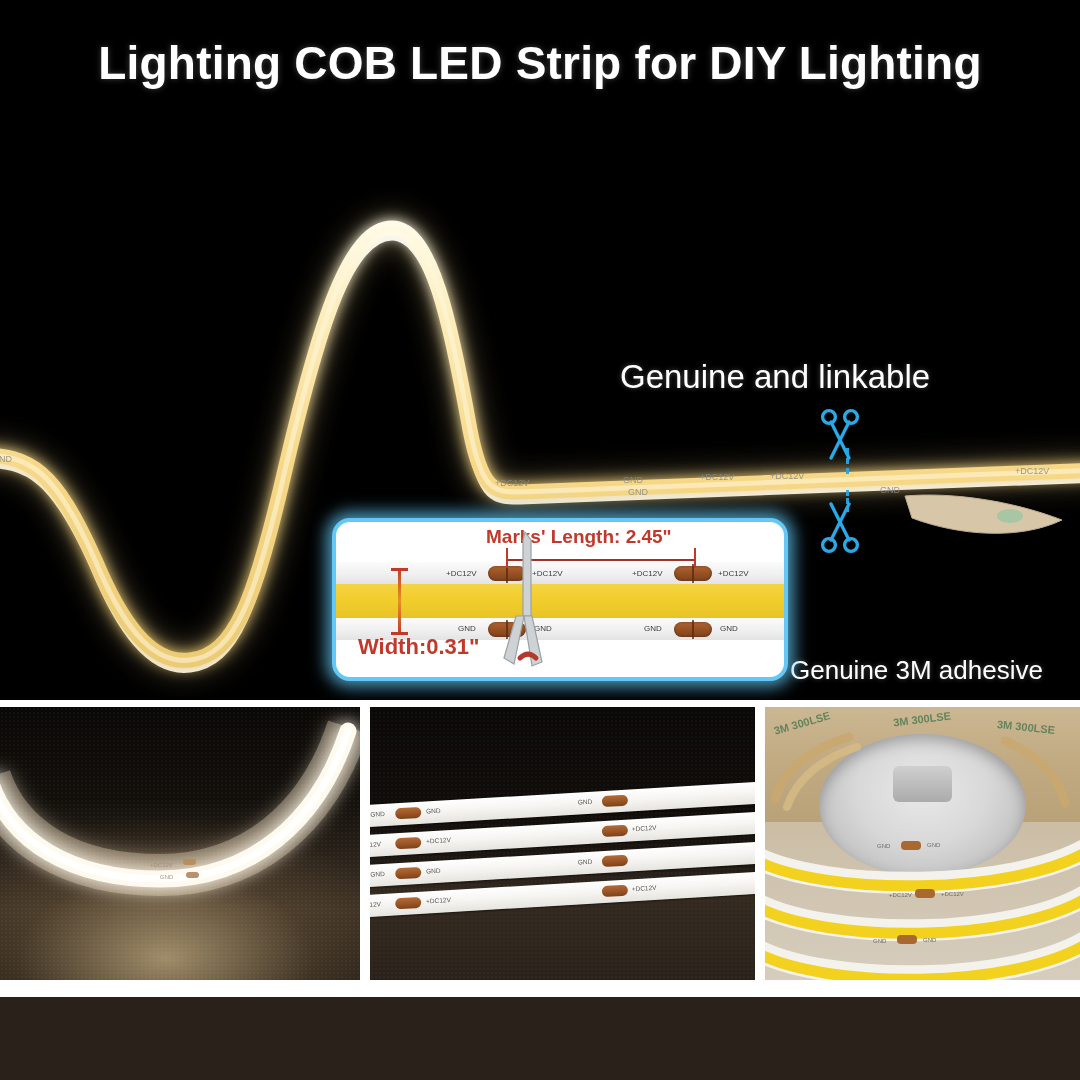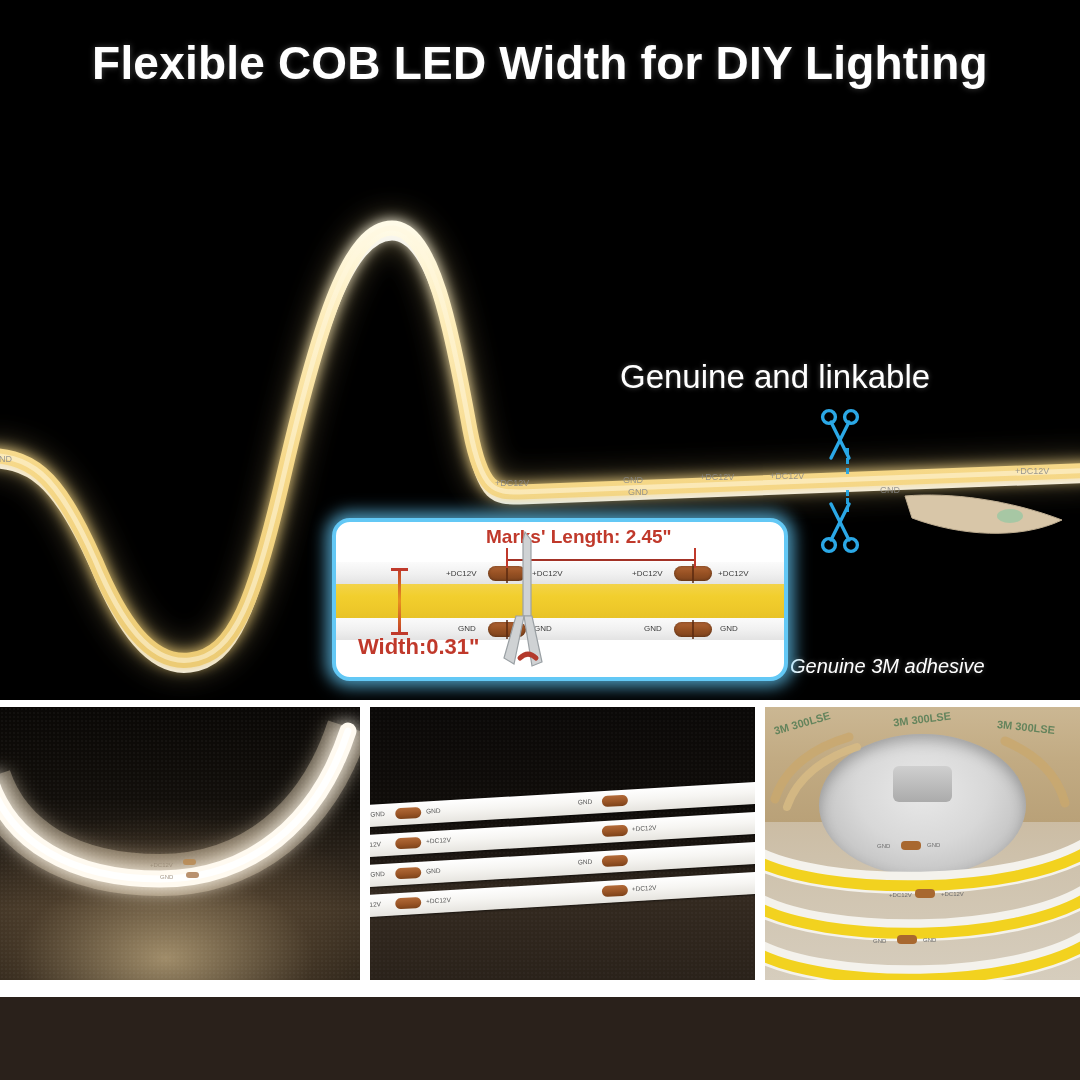--- a/index.html
+++ b/index.html
@@ -13,22 +13,22 @@
     position:absolute;left:0;top:36px;width:1080px;text-align:center;
     color:#fff;font-size:46px;font-weight:700;letter-spacing:.2px;
     text-shadow:0 0 6px rgba(255,255,255,.25);
   }
 
   #cut-label{
     position:absolute;left:620px;top:358px;color:#fff;font-size:33px;font-weight:400;
     text-shadow:0 0 5px rgba(255,255,255,.3);white-space:nowrap;
   }
   #adhesive-label{
-    position:absolute;left:790px;top:655px;color:#fff;font-size:20px;font-weight:400;
-    text-shadow:0 0 5px rgba(255,255,255,.3);white-space:nowrap;font-style:italic;
+    position:absolute;left:790px;top:655px;color:#fff;font-size:26px;font-weight:400;
+    text-shadow:0 0 5px rgba(255,255,255,.3);white-space:nowrap;
   }
 
   
   #strip-svg{position:absolute;left:0;top:0;width:1080px;height:700px;}
 
   
   .scissors{position:absolute;width:44px;height:56px;}
   #scissors-top{left:818px;top:408px;}
   #scissors-bottom{left:818px;top:498px;}
   .cutline{position:absolute;left:846px;width:0;height:40px;
@@ -121,21 +121,21 @@
   #footer-sep{position:absolute;left:0;top:987px;width:1080px;height:10px;background:#fff;}
   #footer{position:absolute;left:0;top:997px;width:1080px;height:83px;background:#2a211b;}
 </style>
 </head>
 <body>
 
 <div id="stage">
 
   <div id="hero">
 
-    <div id="title">Flexible COB LED Width for DIY Lighting</div>
+    <div id="title">Lighting COB LED Strip for DIY Lighting</div>
 
     <svg id="strip-svg" viewBox="0 0 1080 700">
       <defs>
         <linearGradient id="cobGrad" x1="0" y1="0" x2="0" y2="1">
           <stop offset="0%" stop-color="#fffbe8"></stop>
           <stop offset="22%" stop-color="#fdecb8"></stop>
           <stop offset="55%" stop-color="#f6d888"></stop>
           <stop offset="100%" stop-color="#eccb74"></stop>
         </linearGradient>
         <filter id="glow" x="-50%" y="-50%" width="200%" height="200%">

